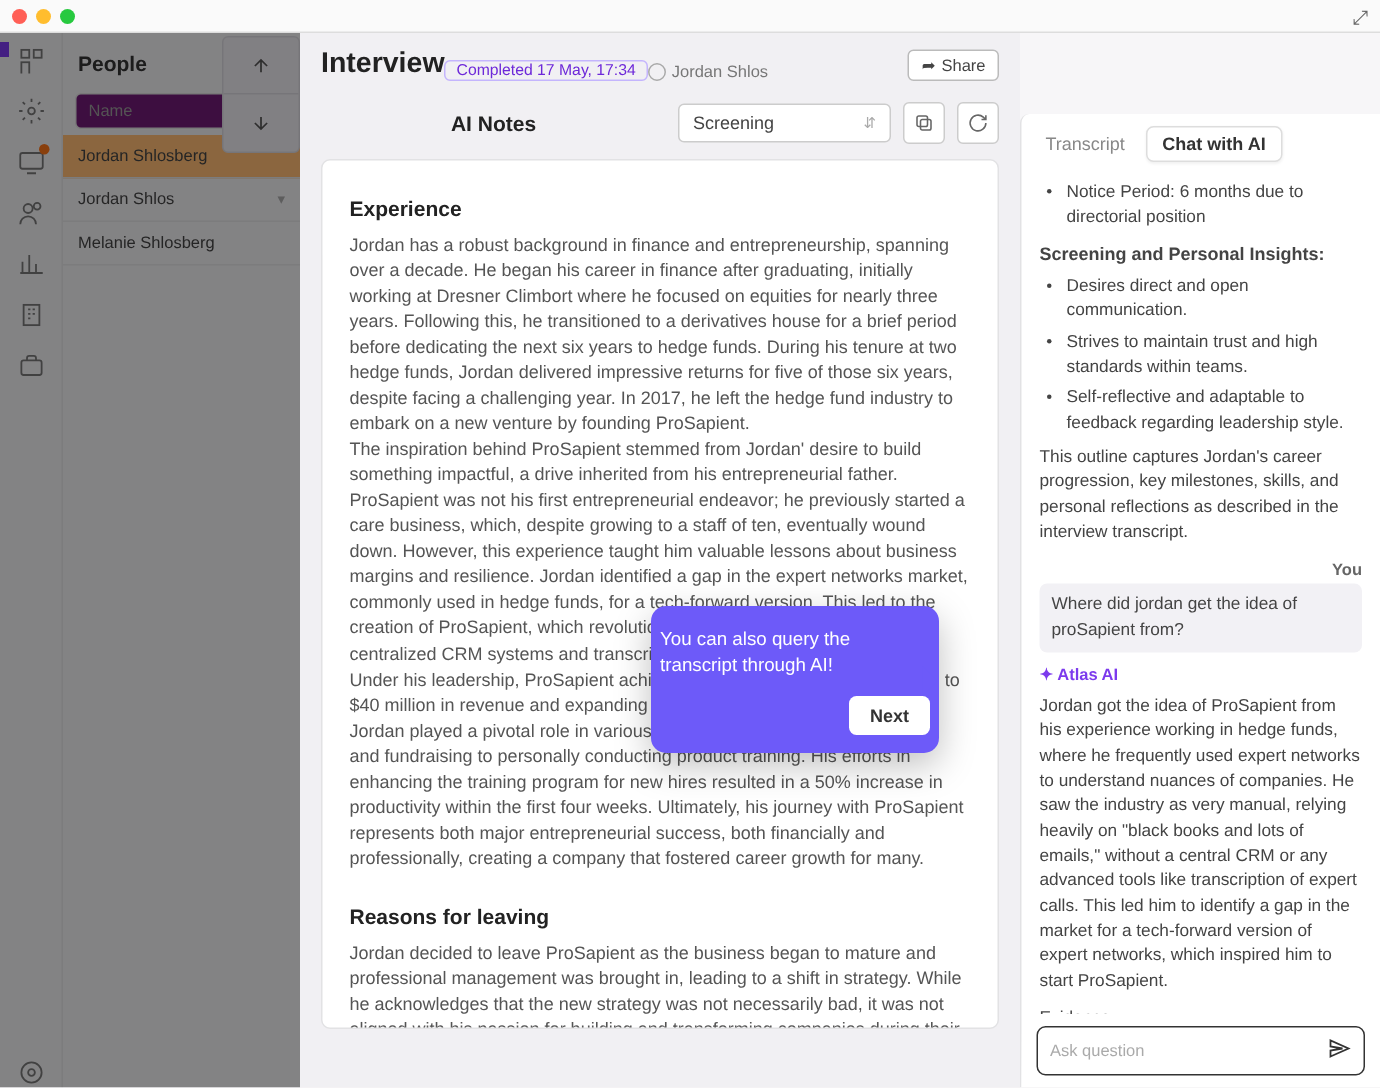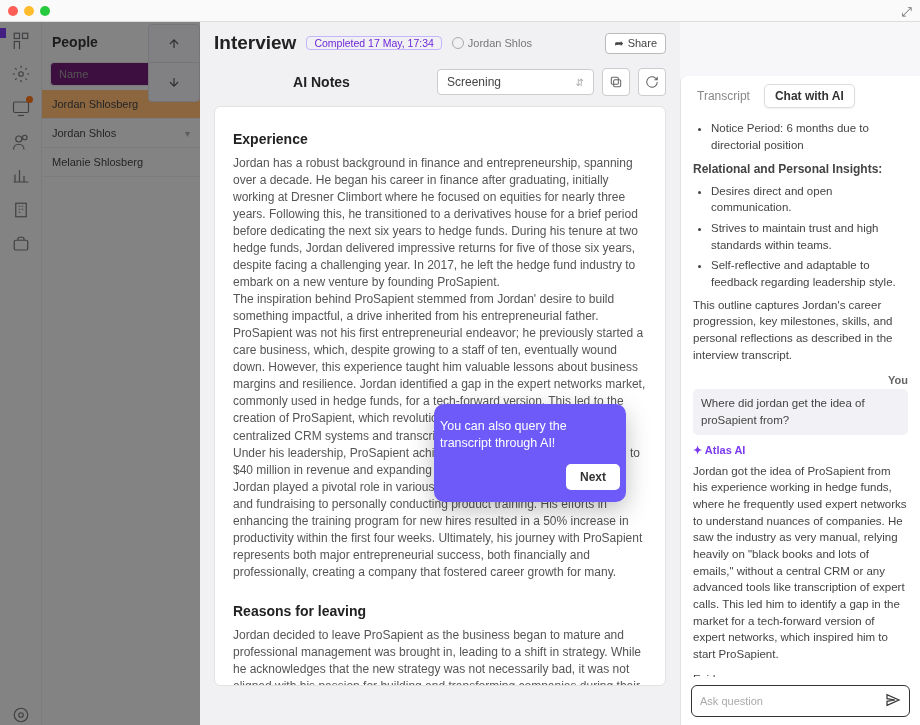--- a/index.html
+++ b/index.html
@@ -30,31 +30,31 @@
 .ppl-row { padding: 8px 10px; border-bottom: 1px solid #e2e2e4; font-size: 11px; color: #444; display: flex; align-items: center; justify-content: space-between; }
 .ppl-row.active { background: #fdba74; }
 .chev { color: #aaa; font-size: 10px; }
 
 .nav-mini { position: absolute; left: 148px; top: 24px; width: 52px; background: #eceaef; border: 1px solid #d8d6dc; border-radius: 4px; z-index: 10; }
 .nav-half { height: 38px; display: flex; align-items: center; justify-content: center; }
 .nav-half:first-child { border-bottom: 1px solid #d8d6dc; }
 .nav-half svg { width: 14px; height: 14px; stroke: #555; fill: none; stroke-width: 2; }
 
 .main { flex: 1; display: flex; flex-direction: column; background: #f1f0f3; overflow: hidden; }
-.topbar { display: flex; align-items: center; padding: 10px 14px; gap: 10px; }
+.topbar { display: flex; align-items: flex-end; padding: 10px 14px; }
 .topbar h1 { font-size: 19px; font-weight: 700; color: #222; }
 .pill { border: 1px solid #c4b5fd; color: #6d28d9; font-size: 10.5px; padding: 0 7px; border-radius: 4px; }
 .user { color: #777; font-size: 11px; display: flex; align-items: center; gap: 4px; }
 .user-ic { width: 12px; height: 12px; border: 1.2px solid #aaa; border-radius: 50%; position: relative; }
 .share-btn { border: 1px solid #bbb; background: #fff; color: #444; font-size: 11px; padding: 3px 8px; border-radius: 4px; display: flex; align-items: center; gap: 4px; }
 .spacer { flex: 1; }
 
 .notes-row { display: flex; align-items: center; padding: 4px 14px 10px; gap: 8px; }
 .notes-row h2 { font-size: 14px; font-weight: 700; color: #222; flex: 1; text-align: center; }
-.select-box { border: 1px solid #ccc; background: #fff; border-radius: 4px; padding: 5px 9px; font-size: 12px; color: #444; width: 157px; display: flex; justify-content: space-between; align-items: center; }
+.select-box { border: 1px solid #ccc; background: #fff; border-radius: 4px; padding: 5px 9px; font-size: 12px; color: #444; width: 142px; display: flex; justify-content: space-between; align-items: center; }
 .sq { width: 28px; height: 28px; border: 1px solid #ccc; background: #fff; border-radius: 4px; display: flex; align-items: center; justify-content: center; }
 .sq svg { width: 14px; height: 14px; stroke: #666; fill: none; stroke-width: 1.8; }
 
 .doc { margin: 0 14px 12px; background: #fff; border: 1px solid #e2e2e4; border-radius: 6px; padding: 14px 18px; overflow: hidden; height: 580px; }
 .doc h3 { font-size: 14px; font-weight: 700; margin: 10px 0 8px; color: #222; }
 .doc p { font-size: 12px; line-height: 1.42; color: #555; margin-bottom: 0; }
 .doc .sect { margin-bottom: 22px; }
 
 .chat { width: 240px; background: #fff; border-left: 1px solid #e2e2e4; display: flex; flex-direction: column; position: relative; margin-top: 54px; border-top-left-radius: 6px;}
 .chat-tabs { display: flex; padding: 8px 10px; gap: 8px; align-items: center; }
@@ -227,21 +227,21 @@
 
   <div class="chat">
     <div class="chat-tabs">
       <div class="tab">Transcript</div>
       <div class="tab active">Chat with AI</div>
     </div>
     <div class="chat-body">
       <ul>
           <li>Notice Period: 6 months due to directorial position</li>
         </ul>
-      <div class="subh">Relational and Personal Insights:</div>
+      <div class="subh">Screening and Personal Insights:</div>
       <ul>
         <li>Desires direct and open communication.</li>
         <li>Strives to maintain trust and high standards within teams.</li>
         <li>Self-reflective and adaptable to feedback regarding leadership style.</li>
       </ul>
       <p style="margin-top:6px">This outline captures Jordan's career progression, key milestones, skills, and personal reflections as described in the interview transcript.</p>
       <div class="you-label">You</div>
       <div class="user-msg">Where did jordan get the idea of proSapient from?</div>
       <div class="atlas-label">✦ Atlas AI</div>
       <p>Jordan got the idea of ProSapient from his experience working in hedge funds, where he frequently used expert networks to understand nuances of companies. He saw the industry as very manual, relying heavily on "black books and lots of emails," without a central CRM or any advanced tools like transcription of expert calls. This led him to identify a gap in the market for a tech-forward version of expert networks, which inspired him to start ProSapient.</p>

